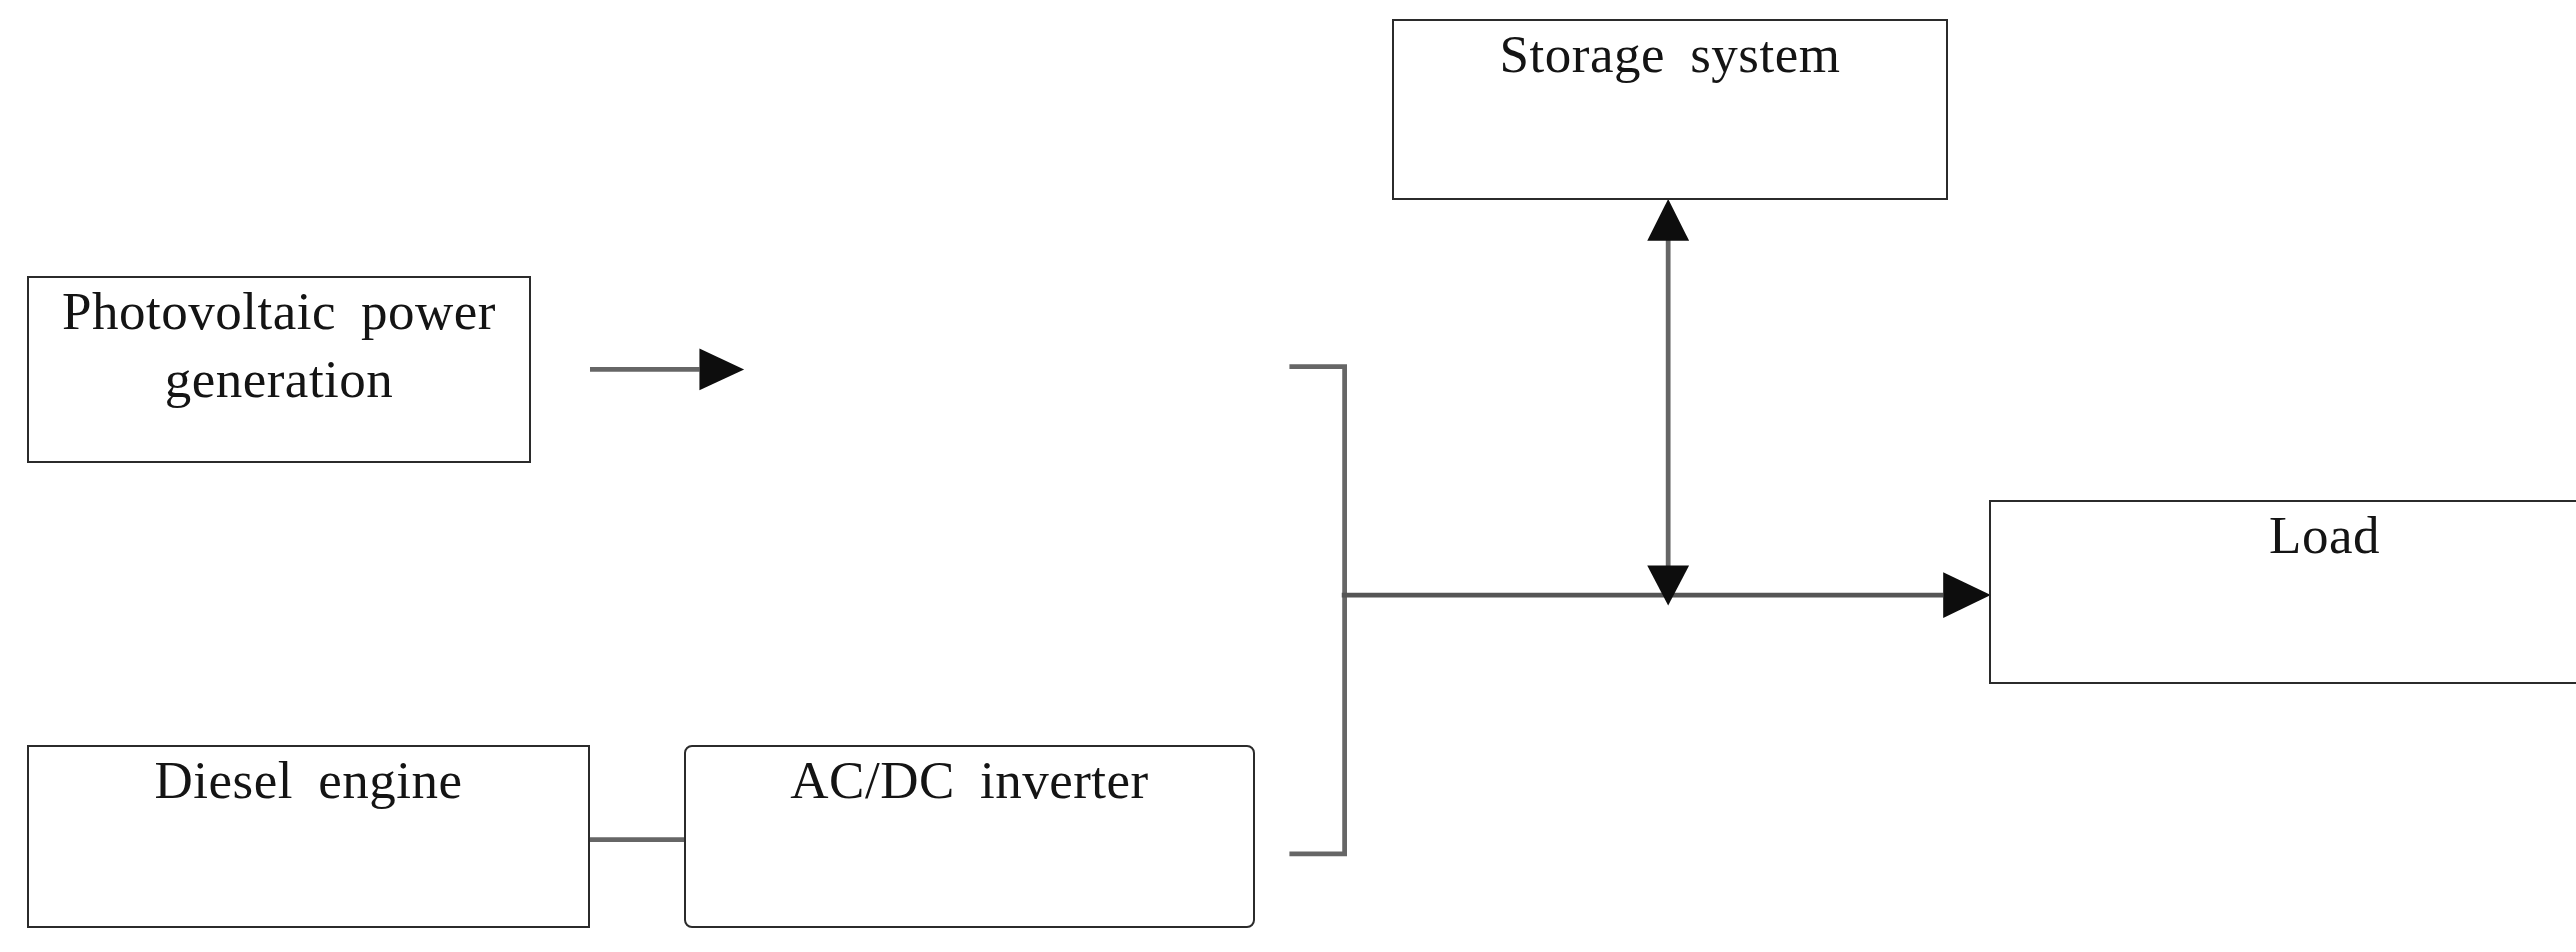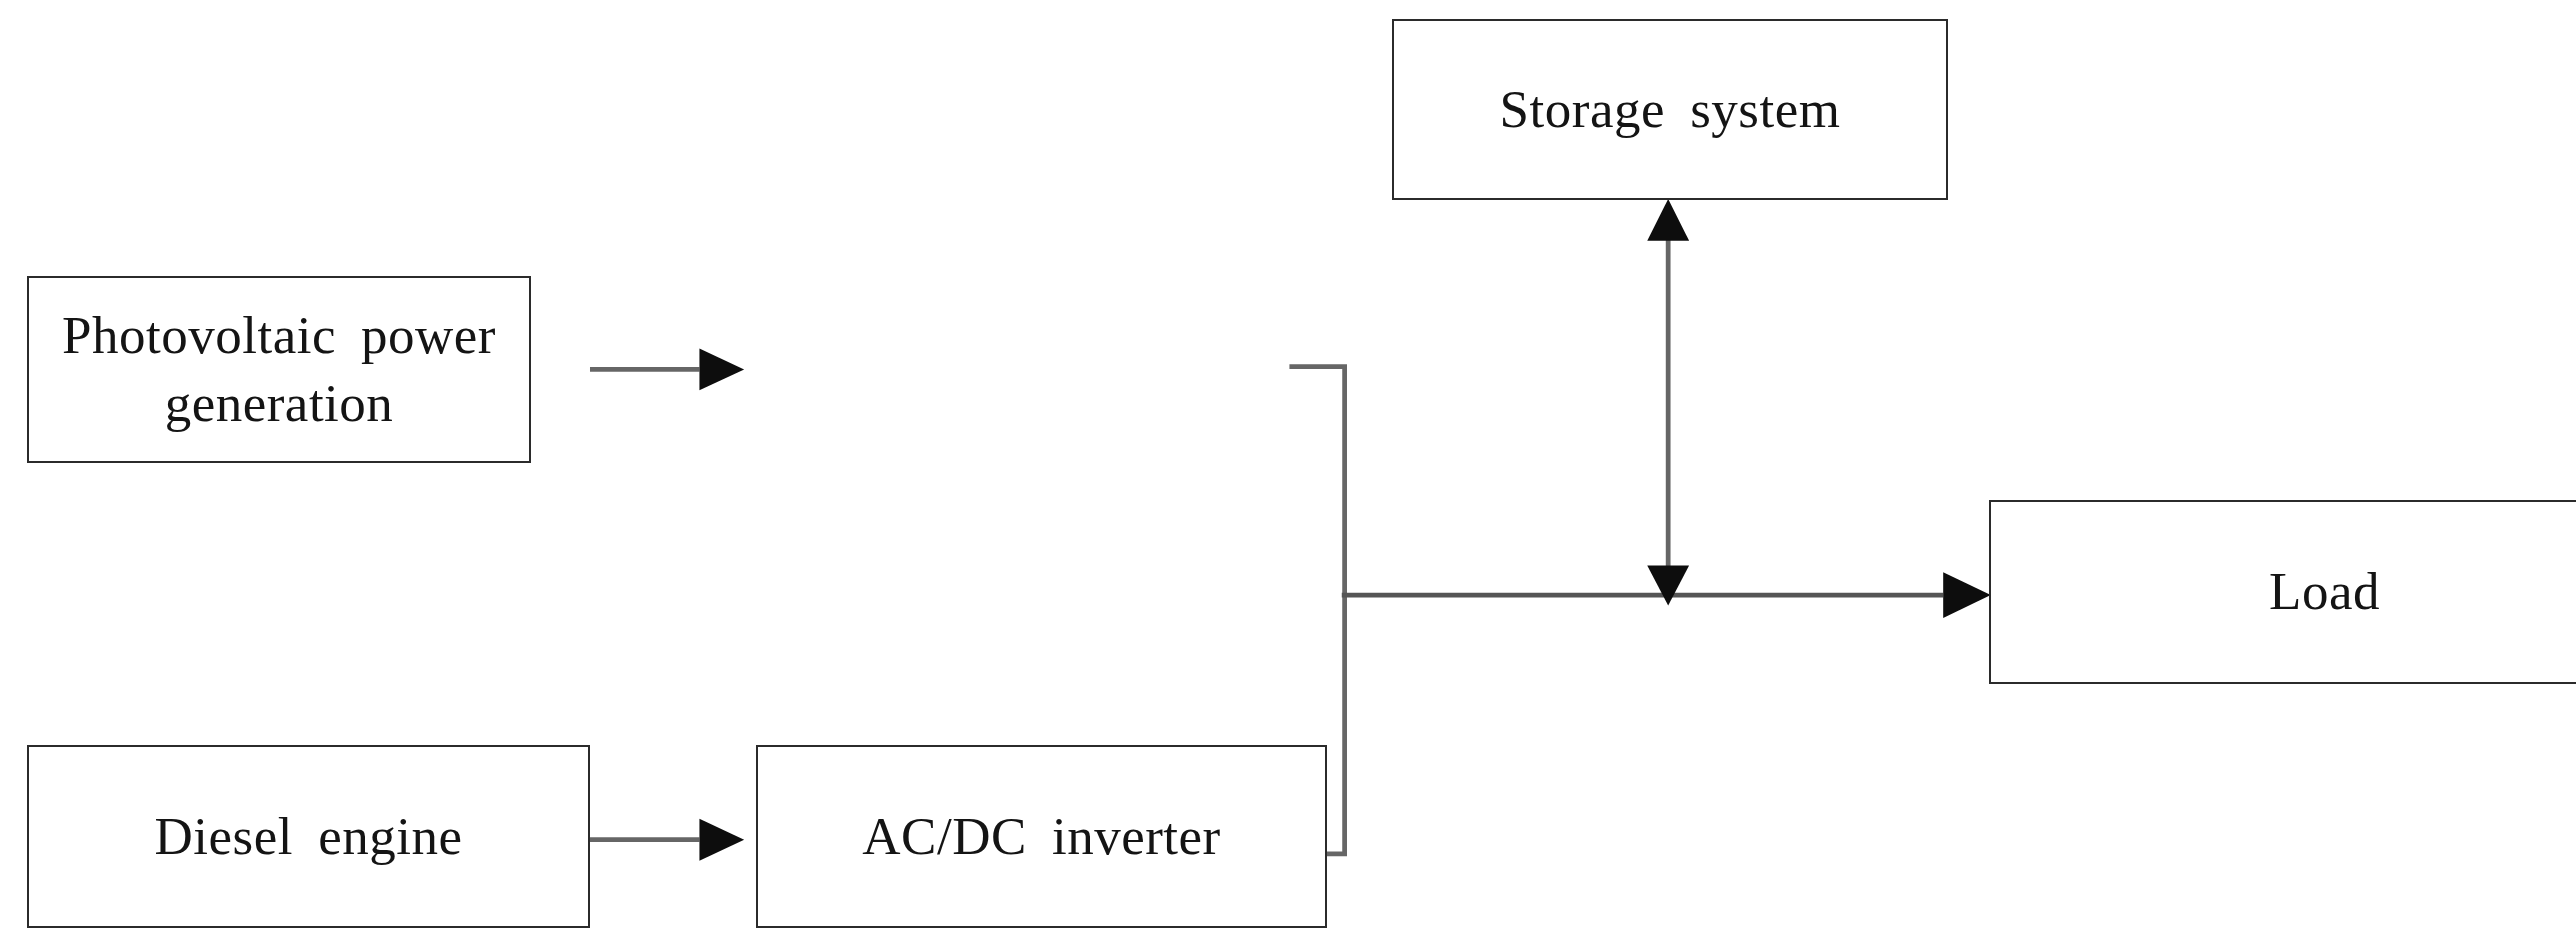--- a/index.html
+++ b/index.html
@@ -15,21 +15,21 @@
     background: #ffffff;
     overflow: hidden;
     font-family: "Liberation Serif", "DejaVu Serif", serif;
   }
   .node {
     position: absolute;
     box-sizing: border-box;
     background: #ffffff;
     border: 2.9px solid #2b2b2b;
     display: flex;
-    align-items: center;
+    align-items: flex-start;
     justify-content: center;
     text-align: center;
     color: #141414;
     font-size: 53px;
     line-height: 1.28;
     letter-spacing: 0.5px;
     word-spacing: 11.4px;
     -webkit-font-smoothing: antialiased;
   }
   .node .lbl {
@@ -108,18 +108,18 @@
   </div>
 
   <div class="node" style="left:1989px; top:500px; width:671px; height:184px;">
     <span class="lbl">Load</span>
   </div>
 
   <div class="node" style="left:27px; top:745px; width:563px; height:183px;">
     <span class="lbl">Diesel engine</span>
   </div>
 
-  <div class="node" style="left:756px; top:745px; width:571px; height:183px;">
+  <div class="node" style="left:684px; top:745px; width:571px; height:183px;border-radius:8px;">
     <span class="lbl">AC/DC inverter</span>
   </div>
 
 </div>
 
 
 </body></html>

